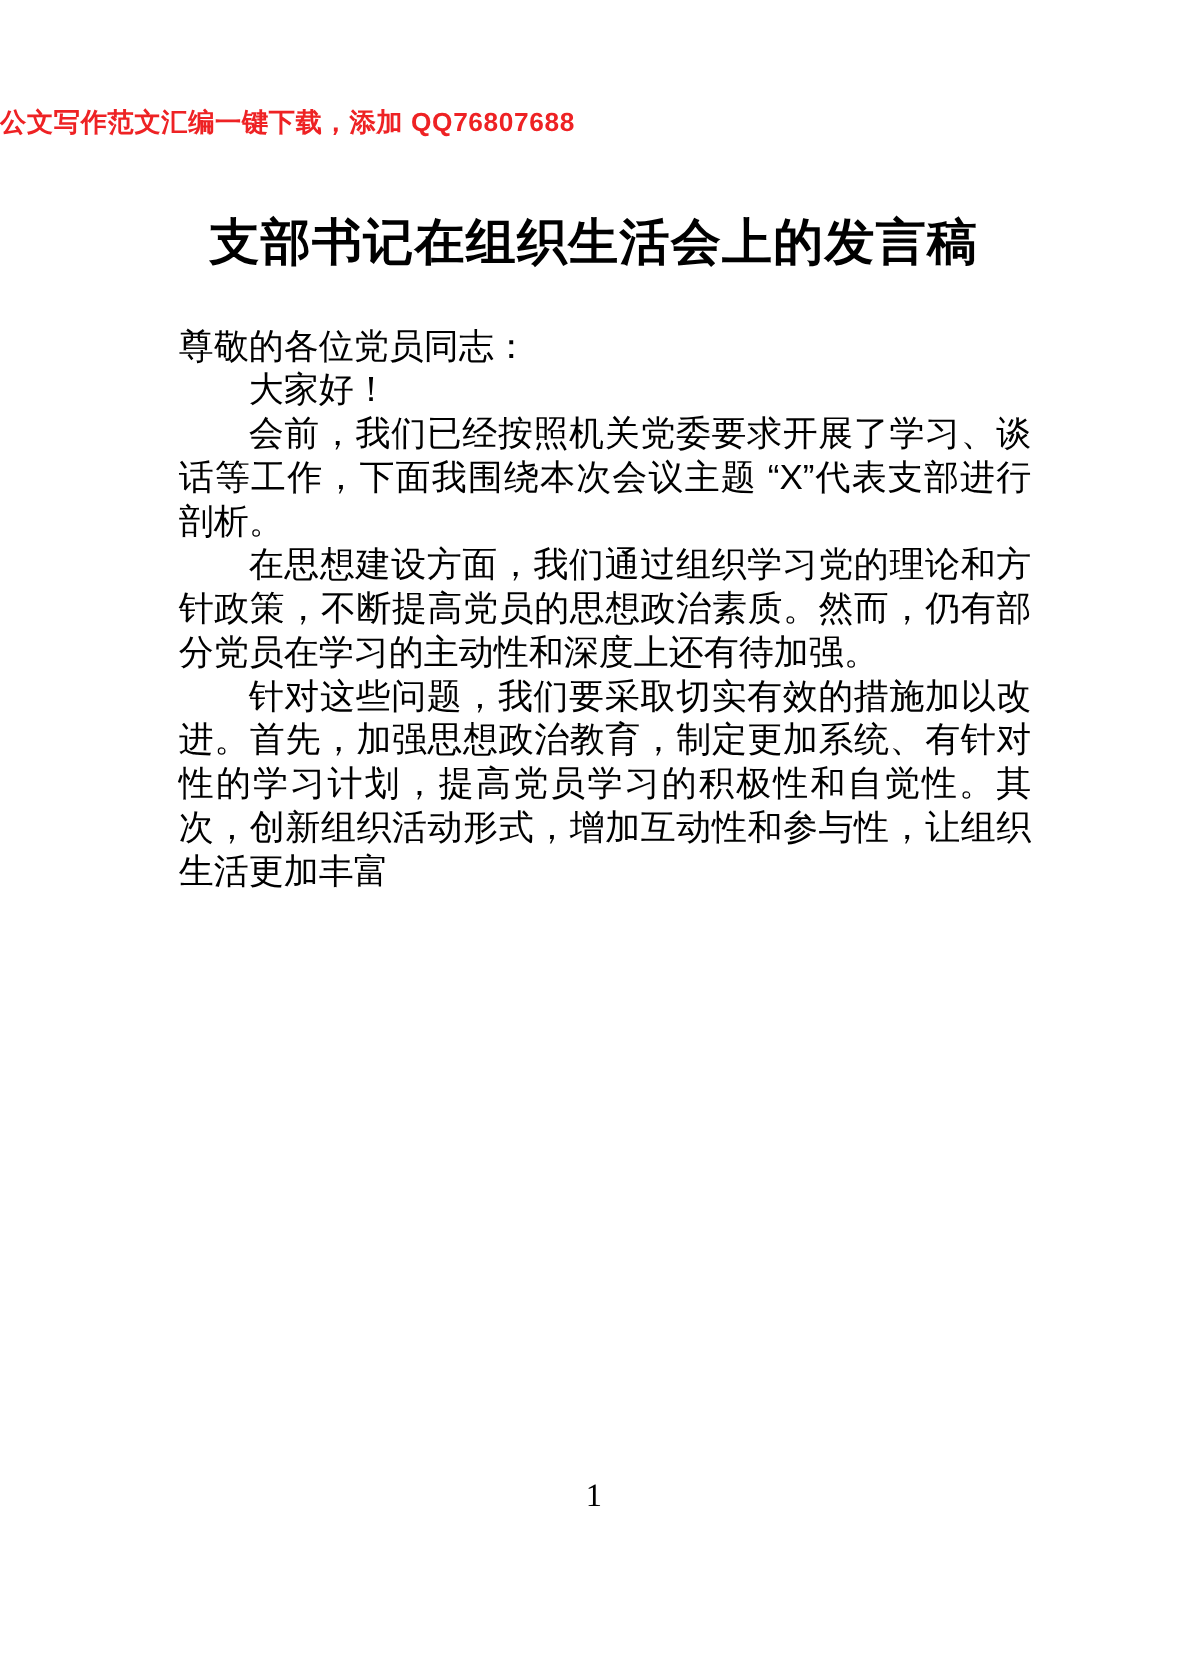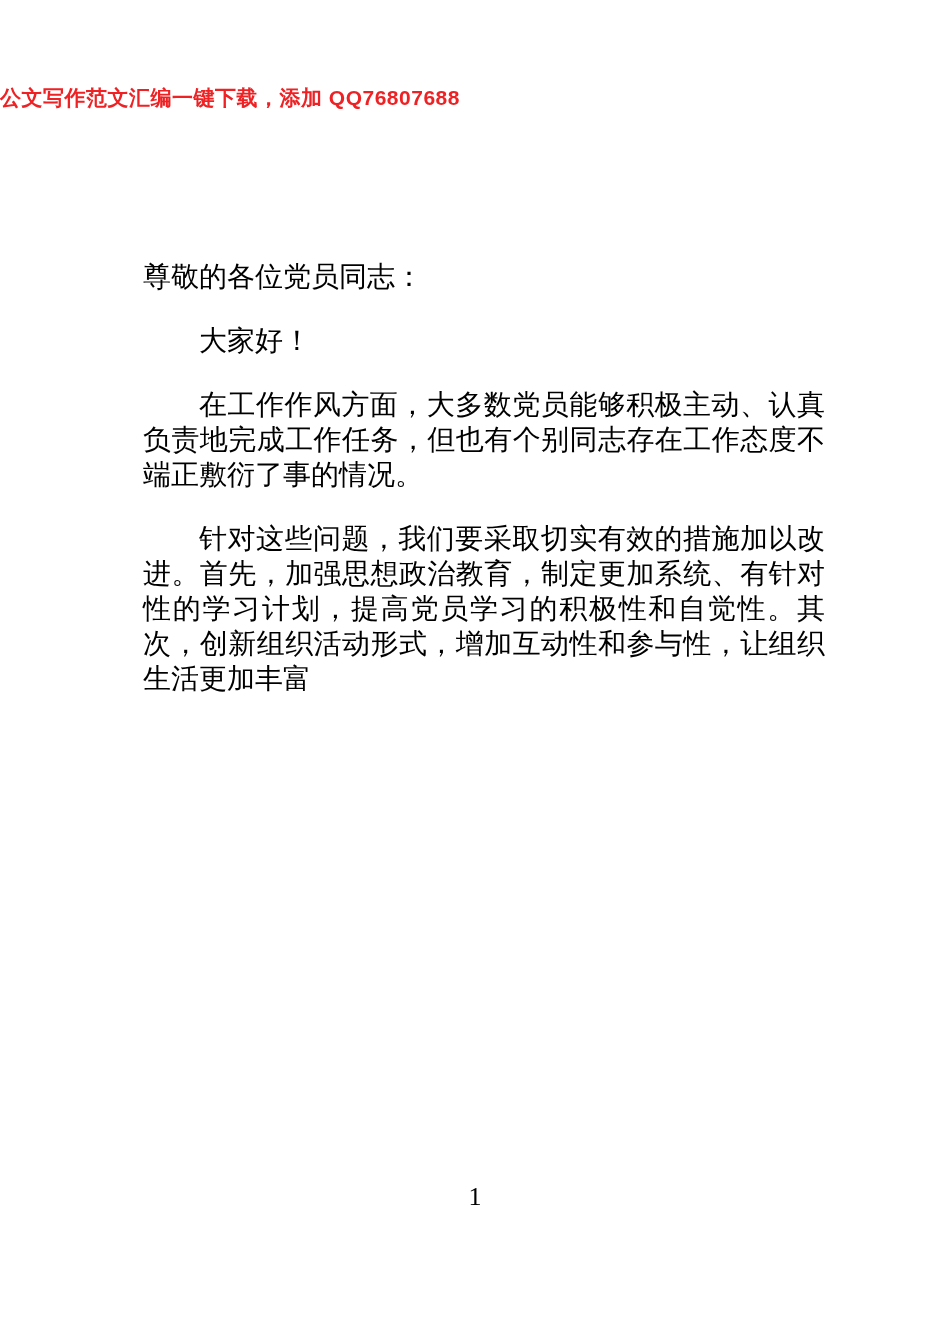--- a/index.html
+++ b/index.html
@@ -46,42 +46,43 @@
     line-height: 35px;
     text-align: justify;
     text-justify: inter-ideograph;
   }
   .para {
     margin: 0;
     padding: 0;
   }
   .para.indent {
     text-indent: 2em;
-    margin-top: 29px;
   }
   .page-number {
     position: absolute;
     top: 1182px;
     left: 0;
     width: 100%;
     text-align: center;
     font-size: 26px;
     font-family: "Liberation Serif", serif;
   }
 </style>
 </head>
 <body>
 
 <div class="page">
 
   <div class="ad-header" style="color: rgb(238, 34, 36);">公文写作范文汇编一键下载，添加 QQ76807688</div>
 
+  <h1 class="doc-title">支部书记在组织生活会上的发言稿</h1>
 
   <div class="doc-body">
     <p class="para">尊敬的各位党员同志：</p>
       <p class="para indent">大家好！</p>
-      <p class="para indent">在工作作风方面，大多数党员能够积极主动、认真负责地完成工作任务，但也有个别同志存在工作态度不端正敷衍了事的情况。</p>
+      <p class="para indent">会前，我们已经按照机关党委要求开展了学习、谈话等工作，下面我围绕本次会议主题 “X”代表支部进行剖析。</p>
+      <p class="para indent">在思想建设方面，我们通过组织学习党的理论和方针政策，不断提高党员的思想政治素质。然而，仍有部分党员在学习的主动性和深度上还有待加强。</p>
       <p class="para indent">针对这些问题，我们要采取切实有效的措施加以改进。首先，加强思想政治教育，制定更加系统、有针对性的学习计划，提高党员学习的积极性和自觉性。其次，创新组织活动形式，增加互动性和参与性，让组织生活更加丰富</p>
   </div>
 
   <div class="page-number">1</div>
 
 </div>
 
 </body></html>

